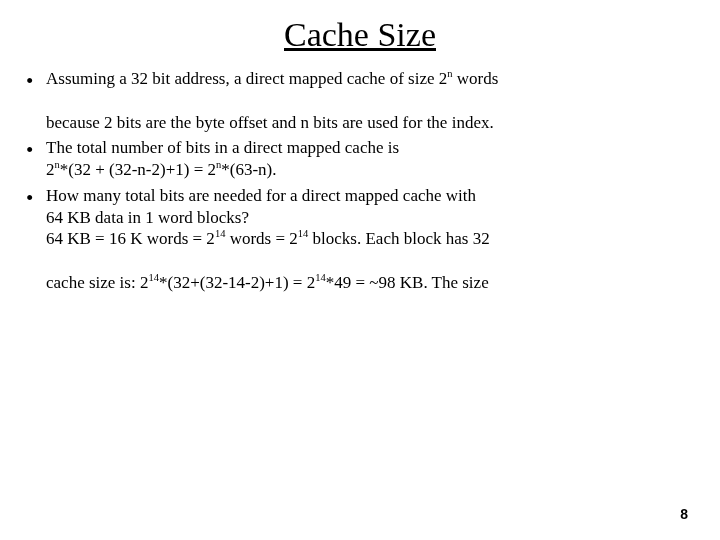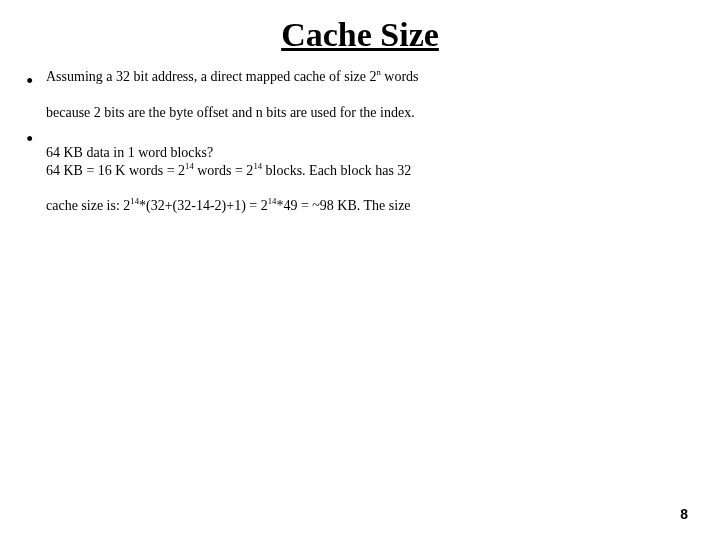--- a/index.html
+++ b/index.html
@@ -17,27 +17,27 @@
     width: 720px;
     height: 540px;
     padding: 10px 24px 20px 24px;
     position: relative;
   }
   .title {
     text-align: center;
     font-size: 34px;
     text-decoration: underline;
     margin: 6px 0 14px 0;
-    font-weight: bold;
+    font-weight: normal;
   }
   ul.bullets {
     list-style: none;
     margin: 0;
     padding: 0;
-    font-size: 14px;
+    font-size: 17px;
     line-height: 1.28;
   }
   ul.bullets > li {
     position: relative;
     padding-left: 22px;
     margin-bottom: 4px;
   }
   ul.bullets > li::before {
     content: "•";
     position: absolute;
@@ -65,21 +65,25 @@
 <div class="slide">
   <h1 class="title">Cache Size</h1>
 
   <ul class="bullets">
     <li>
       <span>Assuming a 32 bit address, a direct mapped cache of size 2</span><sup>n</sup><span> words</span><br>
       <br>
       <span>because 2 bits are the byte offset and n bits are used for the index.</span>
     </li>
     <li>
-      <br>
+      <span>The total number of bits in a direct mapped cache is</span><br>
+      <span>2</span><sup>n</sup><span>*(32 + (32-n-2)+1) = 2</span><sup>n</sup><span>*(63-n).</span>
+    </li>
+    <li>
+      <span>How many total bits are needed for a direct mapped cache with</span><br>
       <span>64 KB data in 1 word blocks?</span><br>
       <span>64 KB = 16 K words = 2</span><sup>14</sup><span> words = 2</span><sup>14</sup><span> blocks. Each block has 32</span><br>
       <br>
       <span>cache size is: 2</span><sup>14</sup><span>*(32+(32-14-2)+1) = 2</span><sup>14</sup><span>*49 = ~98 KB. The size</span><br>
       <br>
     </li>
   </ul>
 
   <div class="pagenum">8</div>
 </div>

